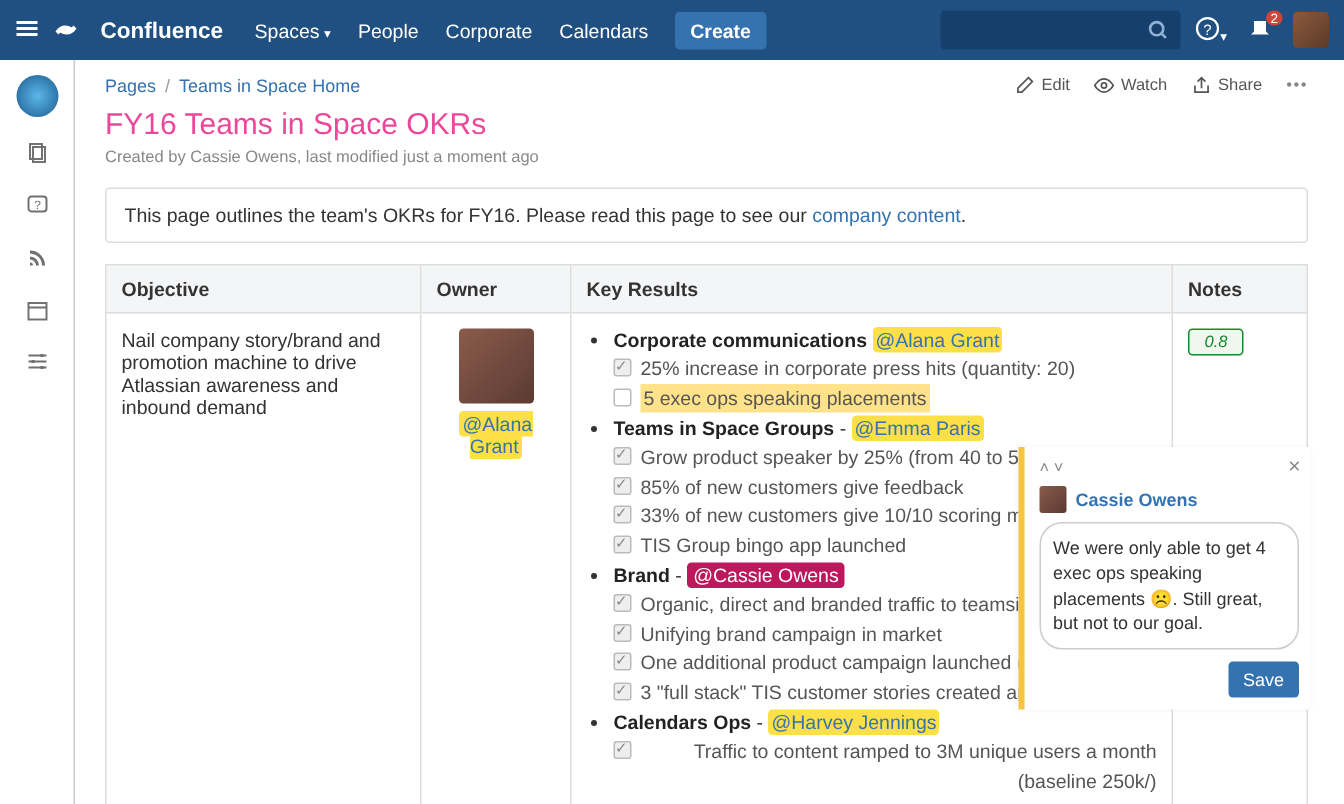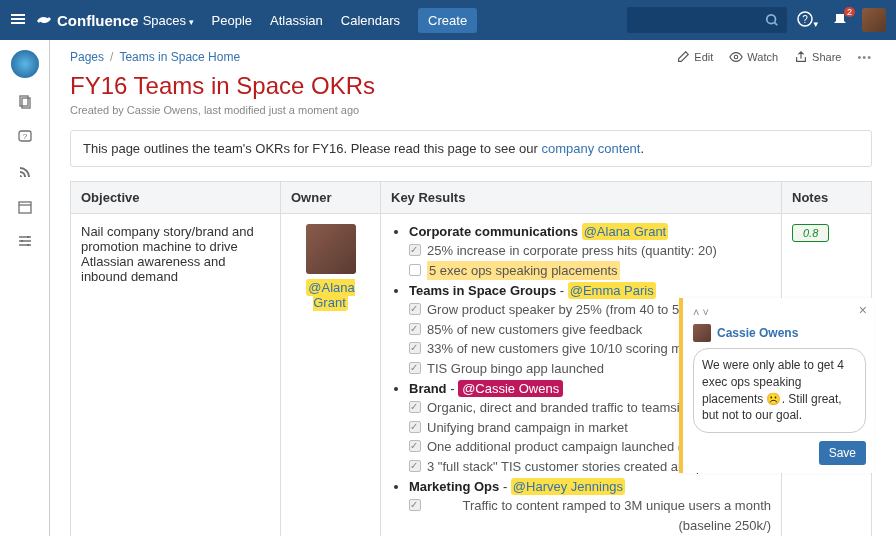--- a/index.html
+++ b/index.html
@@ -1,43 +1,43 @@
 <!DOCTYPE html>
 <html><head>
 <meta charset="utf-8">
 <style>
 * { box-sizing: border-box; margin: 0; padding: 0; }
 body { font-family: -apple-system, BlinkMacSystemFont, "Segoe UI", Arial, sans-serif; font-size: 13px; color: #333; background: #fff; width: 896px; height: 536px; overflow: hidden; }
 a { color: #3572b0; text-decoration: none; }
 
 .topnav { background: #205081; height: 40px; display: flex; align-items: center; padding: 0 10px; color: #fff; }
 .topnav .menu-icon { margin-right: 10px; cursor: pointer; }
-.topnav .logo { font-weight: bold; font-size: 15px; margin-right: 4px; display: flex; gap: 5px; }
+.topnav .logo { font-weight: bold; font-size: 15px; margin-right: 21px; display: flex; gap: 15px; }
 .topnav .nav-links { display: flex; gap: 18px; align-items: center; }
 .topnav .nav-links span { font-size: 13px; cursor: pointer; }
 .topnav .nav-links .caret:after { content: "▾"; font-size: 9px; margin-left: 3px; }
-.topnav .create-btn { background: #3572b0; padding: 5px 10px; border-radius: 3px; cursor: pointer; font-size: 13px; }
+.topnav .create-btn { background: #3572b0; padding: 5px 10px; border-radius: 3px; cursor: pointer; font-size: 13px; font-weight: bold; }
 .topnav .spacer { flex: 1; }
 .topnav .search { background: #15406d; width: 160px; height: 26px; border-radius: 3px; display: flex; align-items: center; justify-content: flex-end; padding: 0 8px; margin-right: 10px; }
 .topnav .right-icons { display: flex; align-items: center; gap: 14px; }
 .topnav .right-icons > * { cursor: pointer; position: relative; }
 .badge { position: absolute; top: -4px; right: -7px; background: #d04437; color: #fff; font-size: 9px; border-radius: 7px; padding: 0 3px; }
 .avatar-sm { width: 24px; height: 24px; border-radius: 3px; background: linear-gradient(135deg,#8b5a3c,#5c3a28); }
 
 .main-wrap { display: flex; height: calc(536px - 40px); }
 .sidebar { width: 50px; border-right: 1px solid #ccc; padding-top: 10px; display: flex; flex-direction: column; align-items: center; gap: 16px; }
 .sidebar .space-icon { width: 28px; height: 28px; border-radius: 50%; background: radial-gradient(circle,#5cb6e8 0%,#1a5a8f 100%); }
 .sidebar .sb-icon { color: #707070; cursor: pointer; }
 
 .content { flex: 1; padding: 10px 24px 0 20px; overflow: hidden; position: relative; }
 .breadcrumb { font-size: 12px; color: #3572b0; margin-bottom: 8px; display: flex; align-items: center; gap: 6px; }
 .breadcrumb .sep { color: #999; }
 .page-actions { position: absolute; top: 10px; right: 24px; display: flex; gap: 16px; align-items: center; font-size: 11px; color: #555; }
 .page-actions > * { cursor: pointer; display: flex; align-items: center; gap: 4px; }
-h1 { font-size: 24px; font-weight: normal; margin-bottom: 4px; color: #b91c1c; }
+h1 { font-size: 20px; font-weight: normal; margin-bottom: 4px; color: #ec4899; }
 .byline { font-size: 11px; color: #888; margin-bottom: 14px; }
 .intro { border: 1px solid #ddd; border-radius: 3px; padding: 10px 12px; font-size: 13px; margin-bottom: 14px; }
 
 table.okr { width: 100%; border-collapse: collapse; font-size: 13px; }
 table.okr th { background: #f4f5f7; text-align: left; padding: 8px 10px; border: 1px solid #ddd; font-weight: bold; color: #333; }
 table.okr td { border: 1px solid #ddd; padding: 10px 10px; vertical-align: top; }
 .col-obj { width: 210px; }
 .col-owner { width: 100px; text-align: center; }
 .col-notes { width: 90px; }
 .owner-img { width: 50px; height: 50px; border-radius: 3px; background: linear-gradient(135deg,#8a5c4c,#5a3a32); margin: 0 auto 6px; }
@@ -81,21 +81,21 @@
   </span>
   <span class="logo">
     <svg class="svg-icon" viewBox="0 0 16 16">
         <path d="M3 11c2-3 5-3 8-1l2-3c-4-3-9-3-12 2zm10-6c-2 3-5 3-8 1L3 9c4 3 9 3 12-2z"></path>
       </svg>
     <span>Confluence</span>
   </span>
   <div class="nav-links">
     <span class="caret">Spaces</span>
     <span>People</span>
-    <span>Atlassian</span>
+    <span>Corporate</span>
     <span>Calendars</span>
     <span class="create-btn">Create</span>
   </div>
   <div class="spacer"></div>
   <div class="search">
     <svg class="svg-icon-sm" viewBox="0 0 16 16" style="fill:#8fb1d4">
         <circle cx="7" cy="7" r="5" fill="none" stroke="#8fb1d4" stroke-width="2"></circle>
         <path d="M11 11l3 3" stroke="#8fb1d4" stroke-width="2"></path>
       </svg>
   </div>
@@ -231,21 +231,21 @@
                     </li>
                     <li>
                       <span class="chk done"></span>
                       <span>One additional product campaign launched (traffic metric)</span>
                     </li>
                     <li>
                       <span class="chk done"></span>
                       <span>3 "full stack" TIS customer stories created and promoted</span>
                     </li>
                   </ul></li>
-                <li><strong>Marketing Ops</strong> - <a class="mention">@Harvey Jennings</a><ul class="sub">
+                <li><strong>Calendars Ops</strong> - <a class="mention">@Harvey Jennings</a><ul class="sub">
                     <li>
                       <span class="chk done"></span>
                       <span>Traffic to content ramped to 3M unique users a month (baseline 250k/)</span>
                     </li>
                   </ul></li>
               </ul>
             </td>
             <td class="col-notes"><span class="note-pill note-green">0.8</span></td>
           </tr>
         </tbody>

